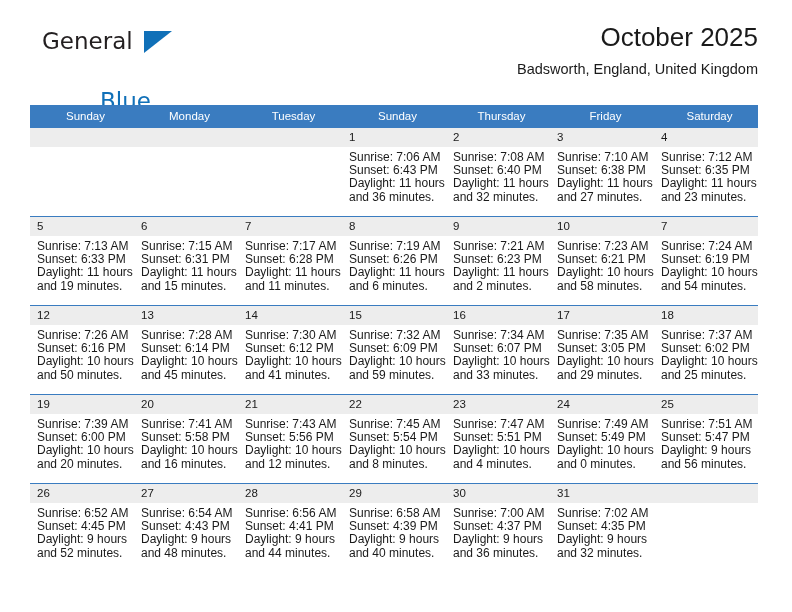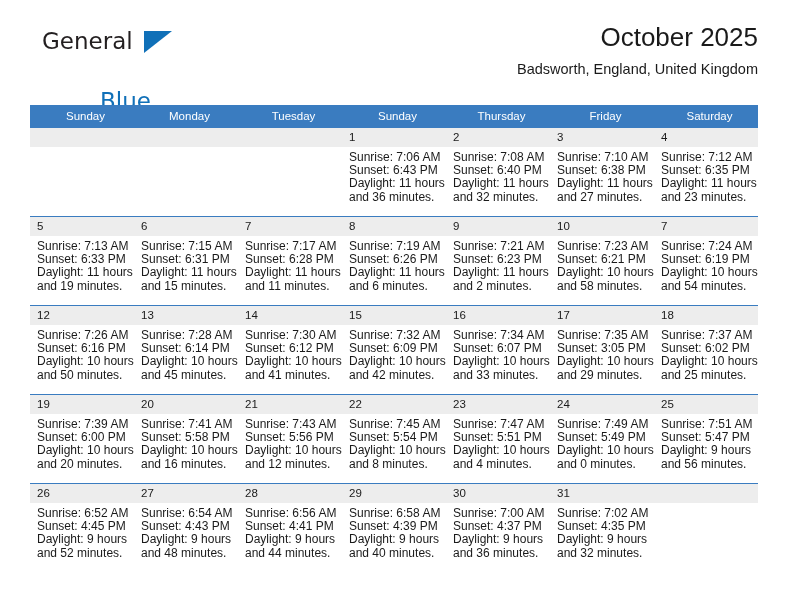--- a/index.html
+++ b/index.html
@@ -307,21 +307,21 @@
               <div>Daylight: 10 hours</div>
               <div>and 41 minutes.</div>
             </div>
           </td>
           <td>
             <span class="daynum">15</span>
             <div class="cellbody">
               <div>Sunrise: 7:32 AM</div>
               <div>Sunset: 6:09 PM</div>
               <div>Daylight: 10 hours</div>
-              <div>and 42 minutes.</div>
+              <div>and 59 minutes.</div>
             </div>
           </td>
           <td>
             <span class="daynum">16</span>
             <div class="cellbody">
               <div>Sunrise: 7:34 AM</div>
               <div>Sunset: 6:07 PM</div>
               <div>Daylight: 10 hours</div>
               <div>and 33 minutes.</div>
             </div>

